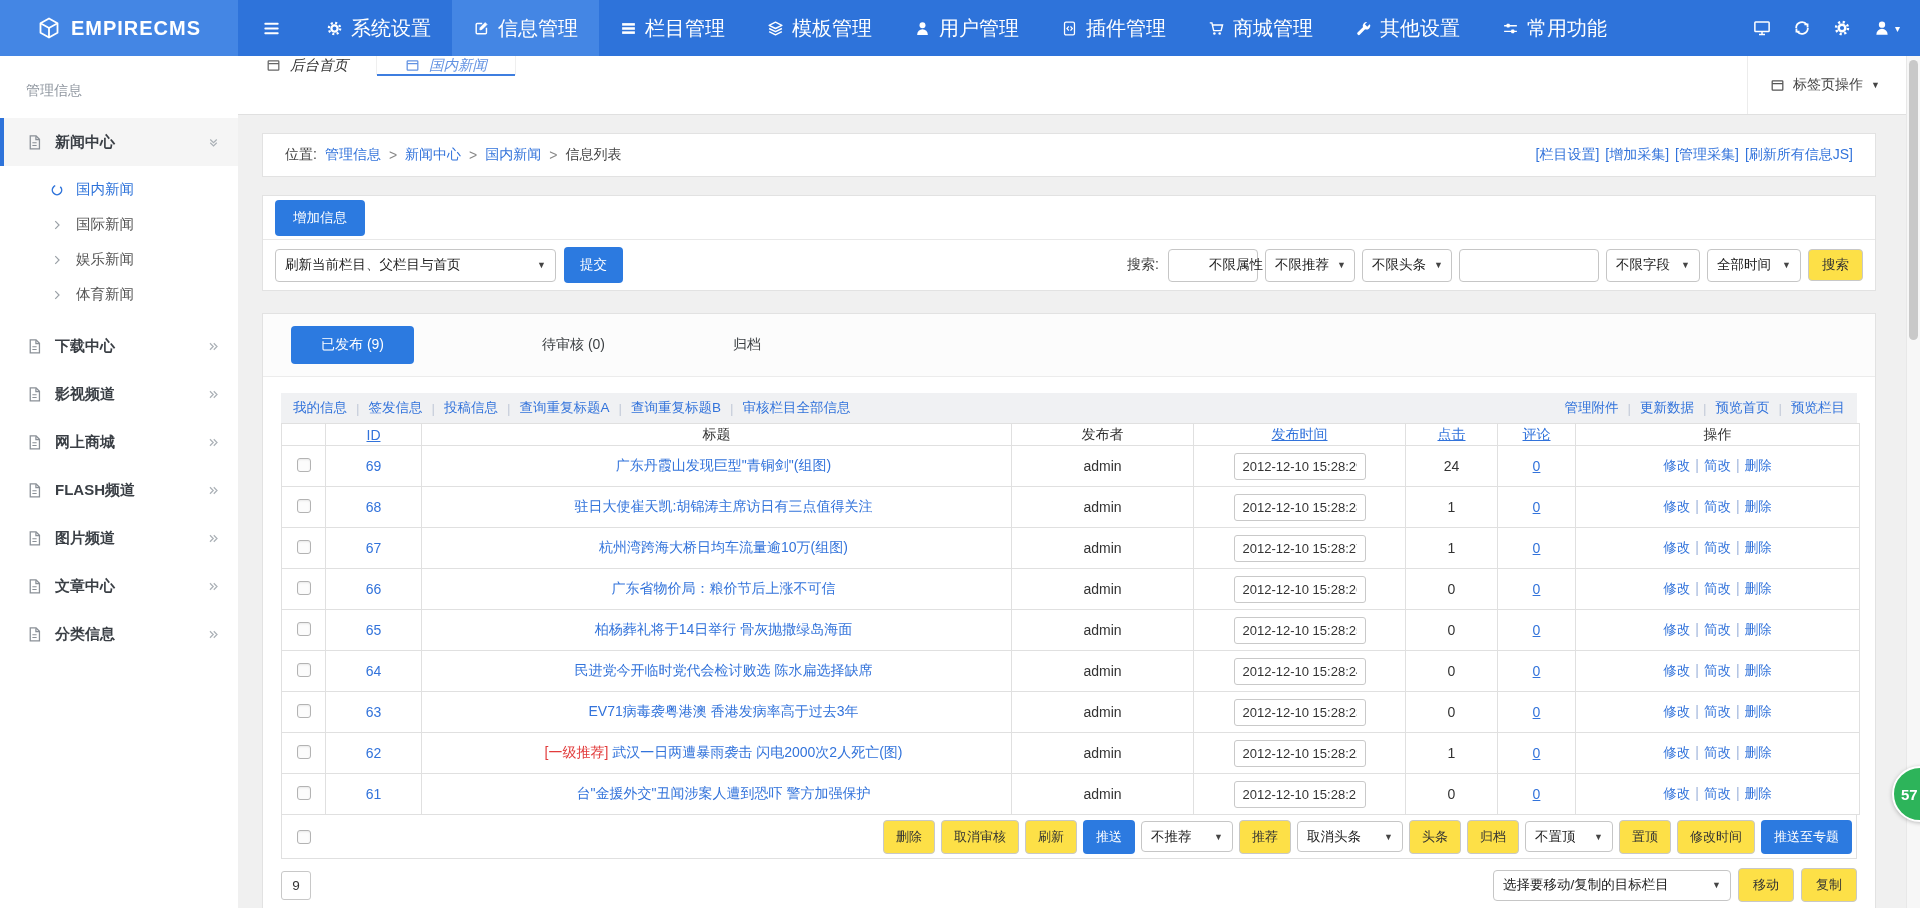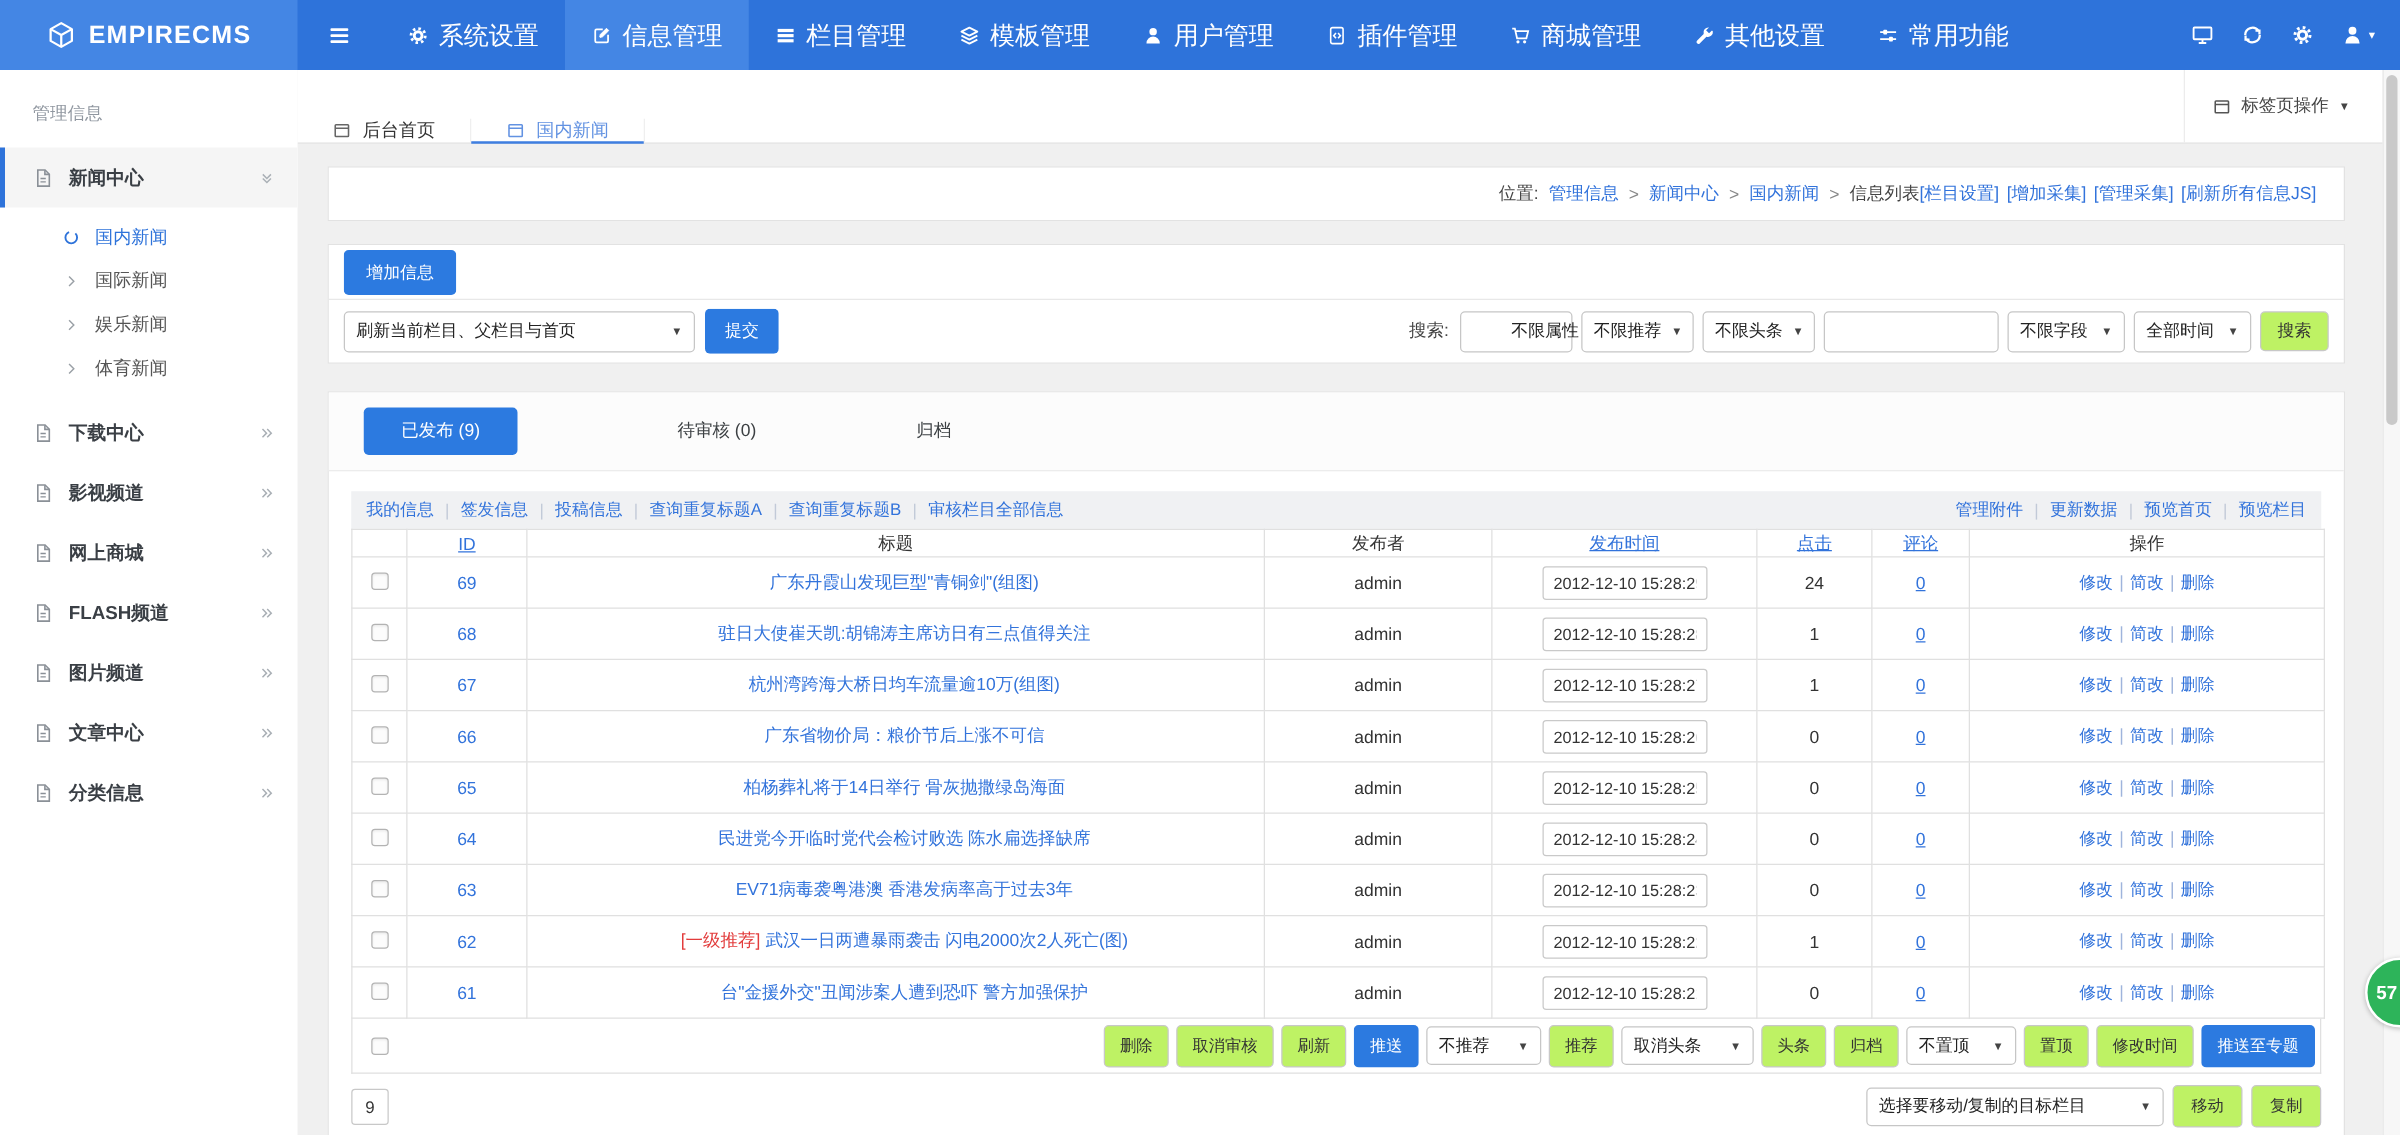--- a/index.html
+++ b/index.html
@@ -59,35 +59,35 @@
   .page-tab.active::after{ content:""; position:absolute; left:0; right:0; bottom:-1px; height:2px; background:#3e7ee0; }
   .tab-actions{ margin-left:auto; display:flex; align-items:center; gap:8px; padding:0 40px 0 22px;
     border-left:1px solid #ececec; font-size:14px; color:#444; cursor:pointer; }
   .tab-actions .icon{ font-size:15px; color:#555; }
   .tab-actions .caret{ font-size:9px; color:#444; }
 
   .content{ position:absolute; left:0; right:0; top:59px; bottom:0; padding:18px 44px 0 24px; overflow:hidden; }
   .panel{ background:#fff; border:1px solid var(--border); }
 
   
-  .crumb-panel{ height:44px; display:flex; align-items:center; justify-content:flex-end; padding:0 22px; }
+  .crumb-panel{ height:44px; display:flex; align-items:center; justify-content:space-between; padding:0 22px; }
   .crumb{ display:flex; align-items:center; gap:8px; font-size:14px; color:#444; }
   .crumb a{ color:var(--link); text-decoration:none; cursor:pointer; }
   .crumb .sep{ color:#888; }
   .crumb-links{ display:flex; gap:6px; font-size:14px; }
   .crumb-links a{ color:var(--link); text-decoration:none; cursor:pointer; }
 
   
   .toolbar-panel{ margin-top:18px; }
   .toolbar-row1{ height:44px; display:flex; align-items:center; padding:0 12px; border-bottom:1px solid #e8e8e8; }
   .toolbar-row2{ height:50px; display:flex; align-items:center; padding:0 12px; }
   .btn{ display:inline-flex; align-items:center; justify-content:center; border-radius:4px;
     font-size:13.5px; cursor:pointer; border:1px solid transparent; white-space:nowrap; }
   .btn-blue{ background:var(--blue); color:#fff; padding:8px 17px; }
-  .btn-gray{ background:#bef264; color:#333; border:1px solid #c8c8c8; padding:6px 13px; }
+  .btn-gray{ background:#fde047; color:#333; border:1px solid #c8c8c8; padding:6px 13px; }
   .select{ display:inline-flex; align-items:center; justify-content:space-between; gap:8px;
     background:#fff; border:1px solid #c6c6c6; border-radius:4px; height:33px; padding:0 9px;
     font-size:13.5px; color:#222; cursor:pointer; white-space:nowrap; }
   .select .caret{ font-size:9px; color:#444; }
   .search-group{ margin-left:auto; display:flex; align-items:center; gap:7px; }
   .search-label{ font-size:14px; color:#444; margin-right:2px; }
   .text-input{ height:33px; border:1px solid #c6c6c6; border-radius:4px; width:140px; padding:0 8px; font-size:13px; }
 
   
   .list-panel{ margin-top:22px; padding-bottom:6px; }
@@ -442,21 +442,21 @@
               <path d="M5.5 6l6 6-6 6M12.5 6l6 6-6 6"></path>
             </svg>
           </span>
         </div>
       </div>
   </aside>
 
   <div class="main">
 
     <div class="tabbar">
-      <div id="page-tabs" style="display:flex;align-items:flex-end;">
+      <div id="page-tabs" style="display:flex;align-items:flex-start;font-style:italic;">
           <div class="page-tab">
             <span class="icon">
               <svg viewBox="0 0 24 24" fill="none" stroke="currentColor" stroke-width="2">
                 <rect x="3.5" y="4.5" width="17" height="15" rx="1"></rect>
                 <path d="M3.5 9h17"></path>
               </svg>
             </span>
             <span>后台首页</span>
           </div>
           <div class="page-tab active">

